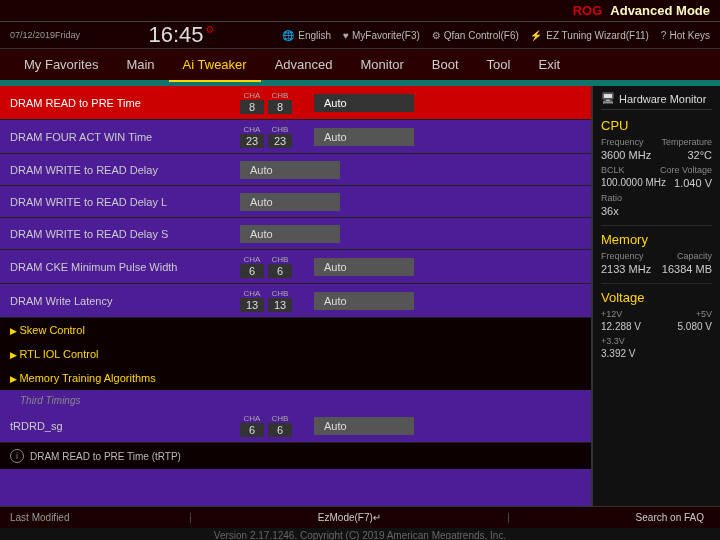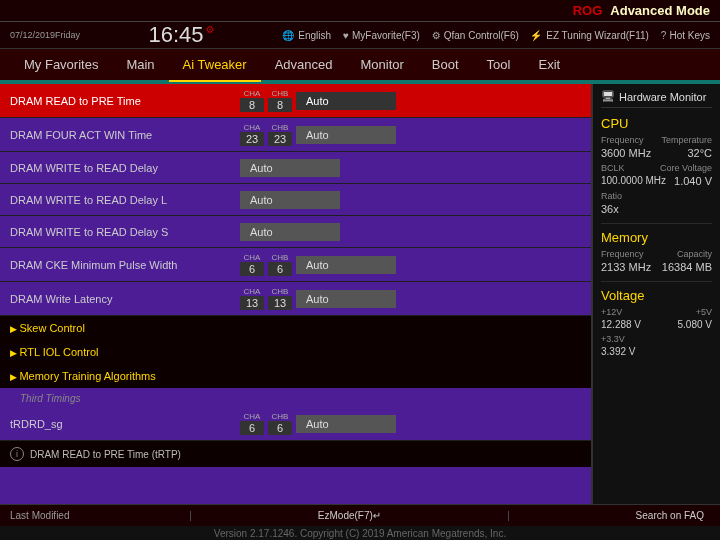--- a/index.html
+++ b/index.html
@@ -116,21 +116,21 @@
     }
 
     
     .nav-bar {
       position: relative;
       z-index: 1;
       background: #2a0000;
       display: flex;
       align-items: flex-end;
       padding: 0 10px;
-      border-bottom: 4px solid #0f766e;
+      border-bottom: 6px solid #0f766e;
     }
     .nav-item {
       padding: 8px 14px;
       font-size: 13px;
       color: #ccc;
       cursor: pointer;
       white-space: nowrap;
     }
     .nav-item.active {
       color: #ffd700;
@@ -170,21 +170,21 @@
     .setting-label {
       flex: 0 0 230px;
       font-size: 11px;
       color: #ccc;
     }
     .setting-row.highlight .setting-label { color: #fff; }
 
     .cha-chb {
       display: flex;
       gap: 4px;
-      margin-right: 4px;
+      margin-right: 22px;
     }
     .channel-box {
       display: flex;
       flex-direction: column;
       align-items: center;
     }
     .channel-label {
       font-size: 8px;
       color: #aaa;
     }

